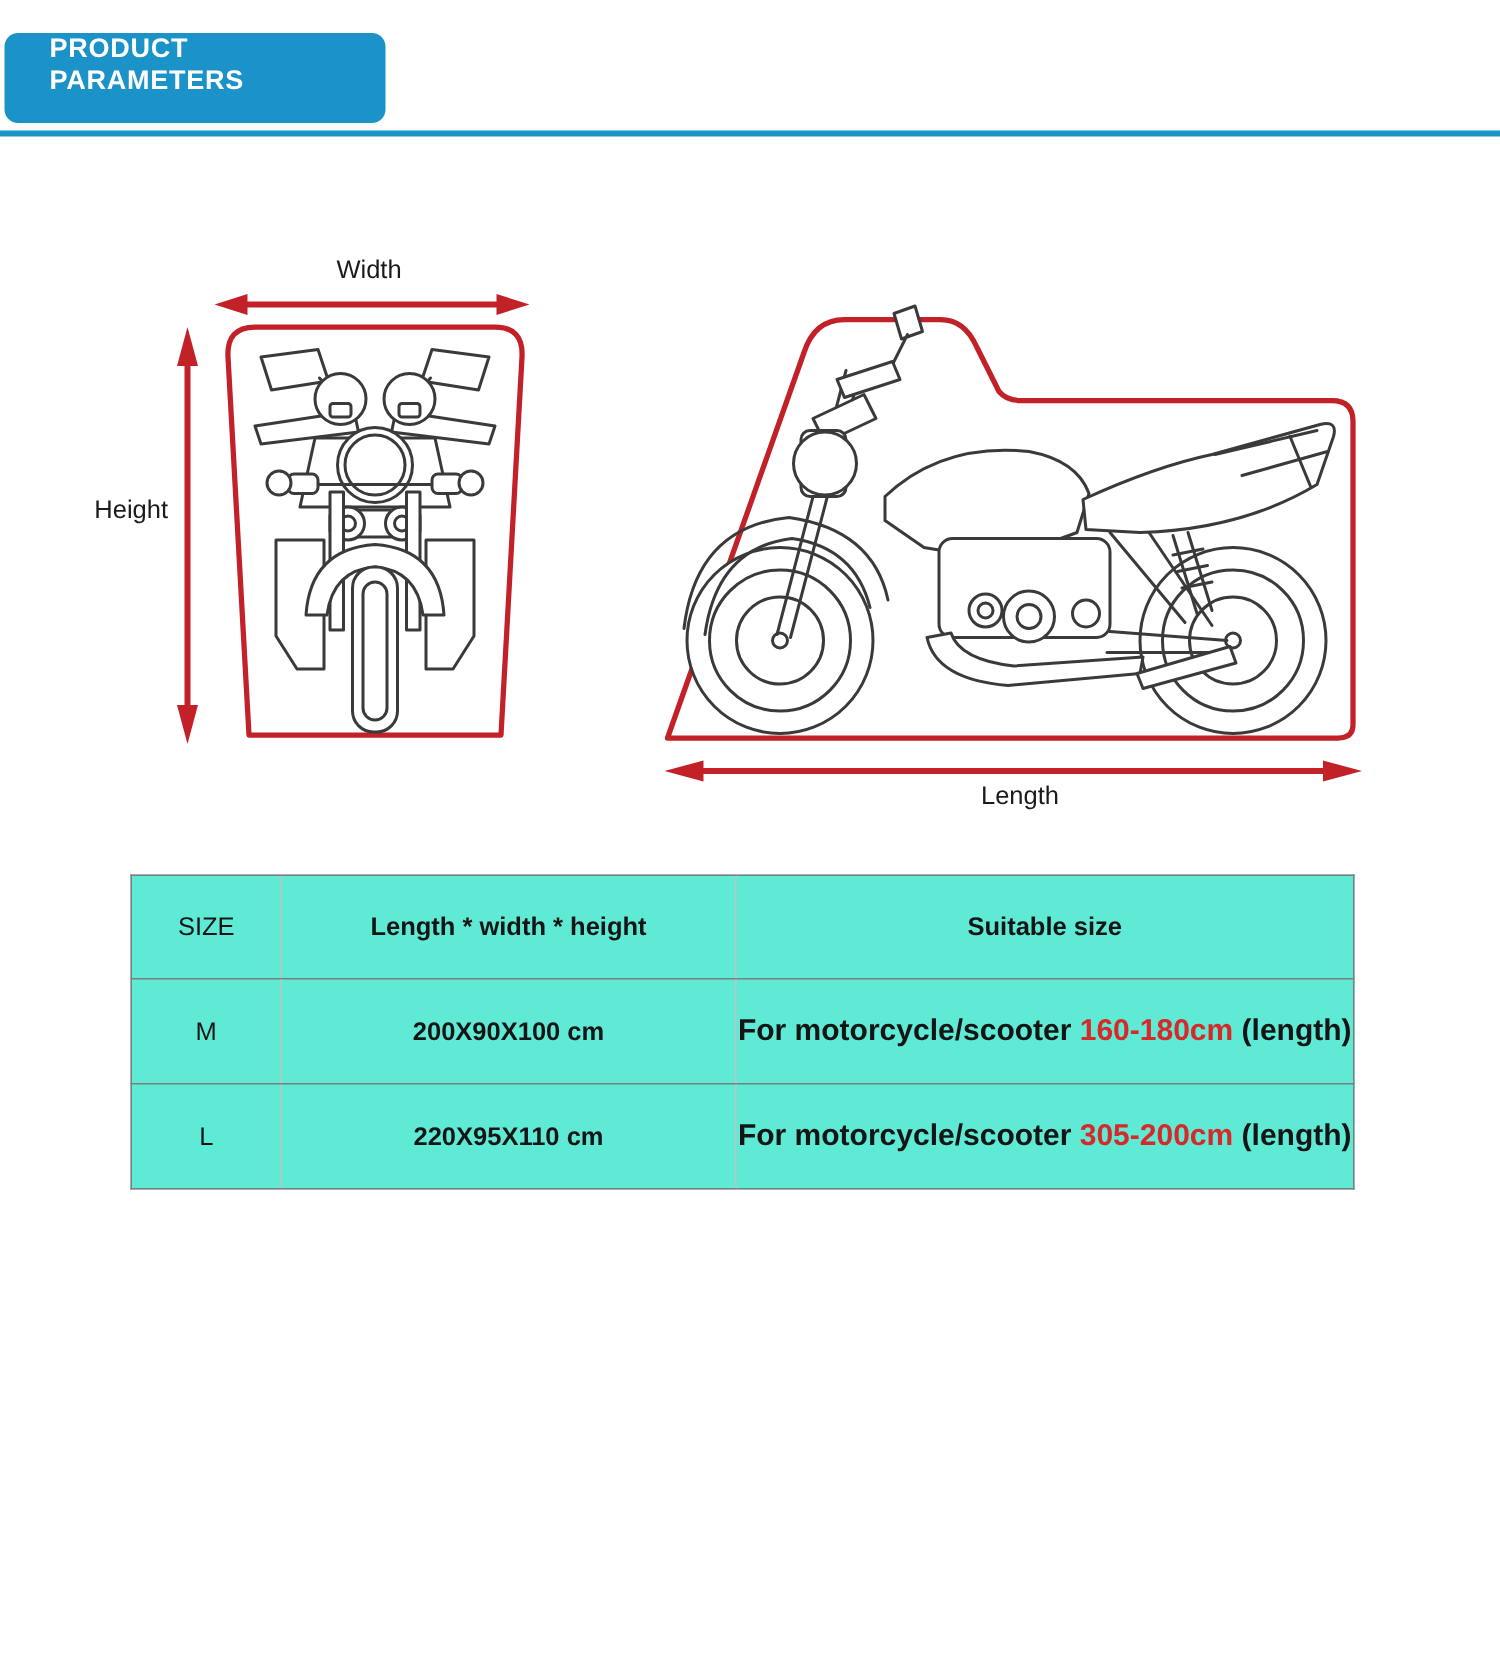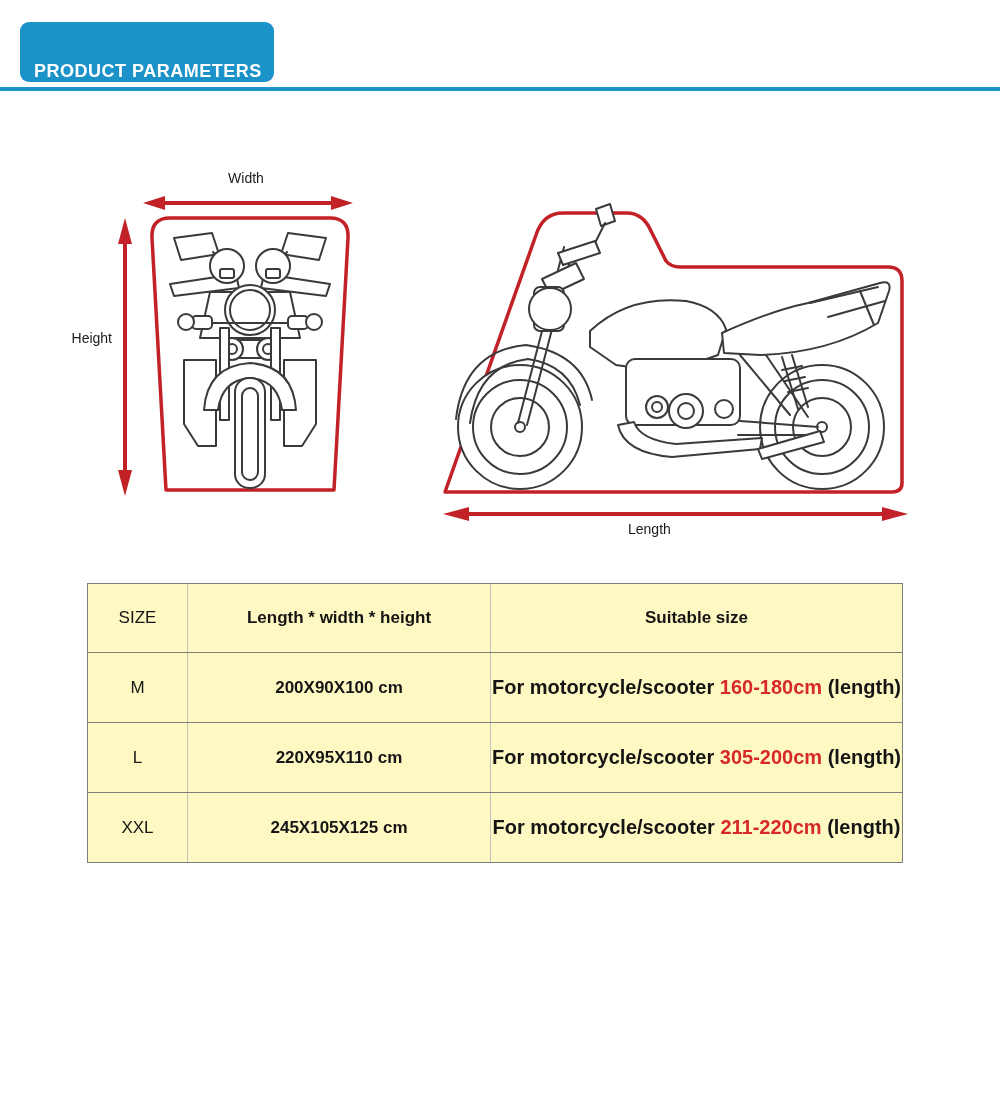--- a/index.html
+++ b/index.html
@@ -11,44 +11,44 @@
   *{margin:0;padding:0;box-sizing:border-box;}
   html,body{background:#fff;}
   body{
     width:1000px;height:1111px;position:relative;overflow:hidden;
     font-family:"Liberation Sans","DejaVu Sans",sans-serif;color:#111;
   }
   .page{position:absolute;inset:0;}
 
   
   .header-tab{
-    position:absolute;left:20px;top:22px;width:254px;height:60px;
+    position:absolute;left:3px;top:22px;width:254px;height:60px;
     background:var(--accent-blue);border-radius:9px;
     color:#fff;font-size:18px;font-weight:bold;letter-spacing:.5px;
-    display:flex;align-items:flex-end;padding-left:14px;
+    display:flex;align-items:flex-start;padding-left:30px;
   }
   .header-line{
     position:absolute;left:0;top:87px;width:1000px;height:4px;
     background:var(--accent-blue);
   }
 
   
   .diag-label{
-    position:absolute;font-size:14px;color:#1a1a1a;
+    position:absolute;font-size:17px;color:#1a1a1a;
   }
   .label-width{left:216px;top:170px;width:60px;text-align:center;}
   .label-height{left:48px;top:330px;width:64px;text-align:right;}
-  .label-length{left:628px;top:521px;width:104px;text-align:left;}
+  .label-length{left:628px;top:521px;width:104px;text-align:center;}
 
   .abs{position:absolute;}
 
   
   table.size-table{
     position:absolute;left:87px;top:583px;width:815px;
-    border-collapse:collapse;table-layout:fixed;background:#fef9c3;
+    border-collapse:collapse;table-layout:fixed;background:#5eead4;
   }
   table.size-table col.c1{width:100px;}
   table.size-table col.c2{width:303px;}
   table.size-table col.c3{width:412px;}
   table.size-table td{
     border-top:1px solid #7d7d7d;border-bottom:1px solid #7d7d7d;
     text-align:center;vertical-align:middle;font-size:17px;color:#151515;
   }
   table.size-table tr td:first-child{border-left:1px solid #7d7d7d;}
   table.size-table tr td:last-child{border-right:1px solid #7d7d7d;}
@@ -224,25 +224,16 @@
       </tr>
       <tr class="row">
         <td>L</td>
         <td>220X95X110 cm</td>
         <td class="suit">
           <span>For motorcycle/scooter</span>
           <span class="red-range">305-200cm</span>
           <span>(length)</span>
         </td>
       </tr>
-      <tr class="row">
-        <td>XXL</td>
-        <td>245X105X125 cm</td>
-        <td class="suit">
-          <span>For motorcycle/scooter</span>
-          <span class="red-range">211-220cm</span>
-          <span>(length)</span>
-        </td>
-      </tr>
     </tbody>
   </table>
 
 </div>
 
 </body></html>

